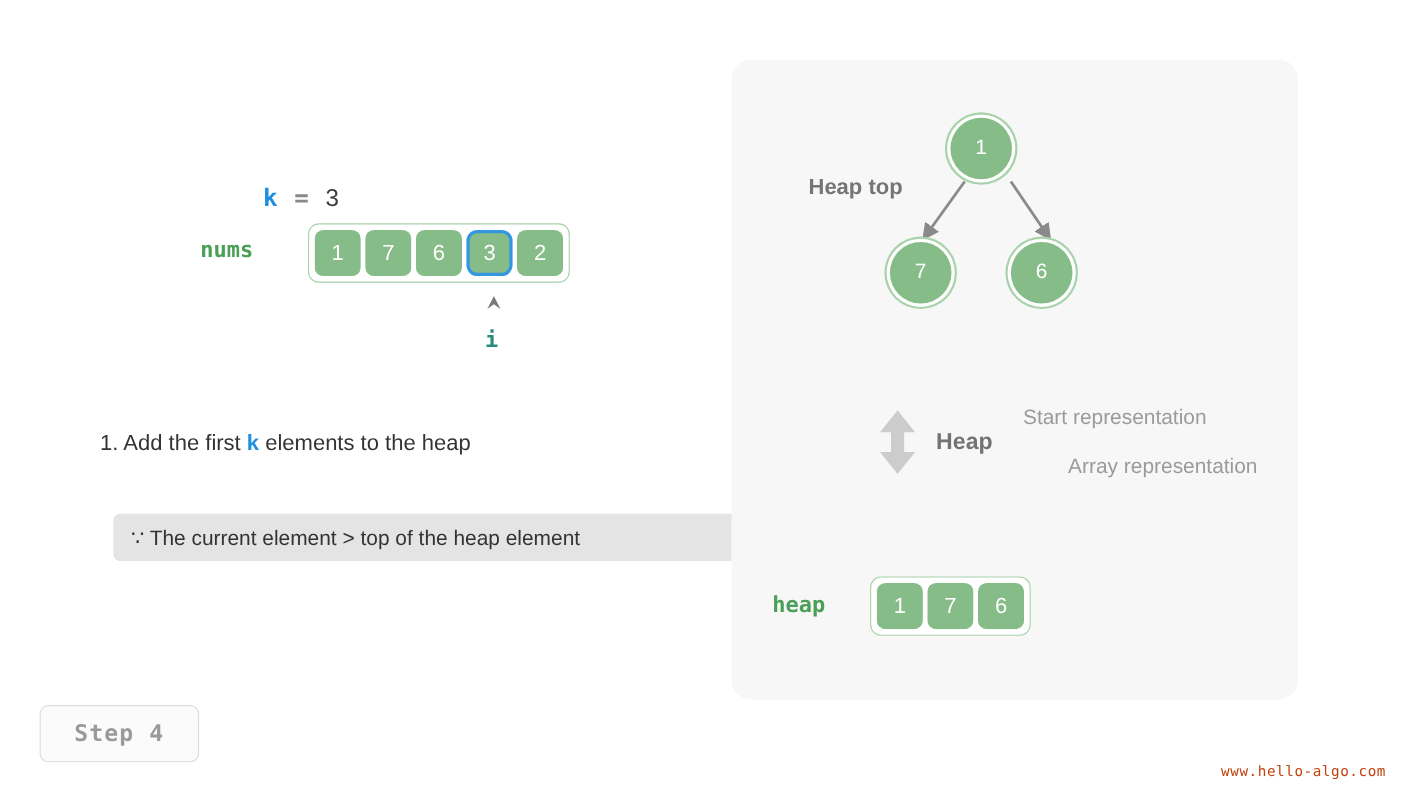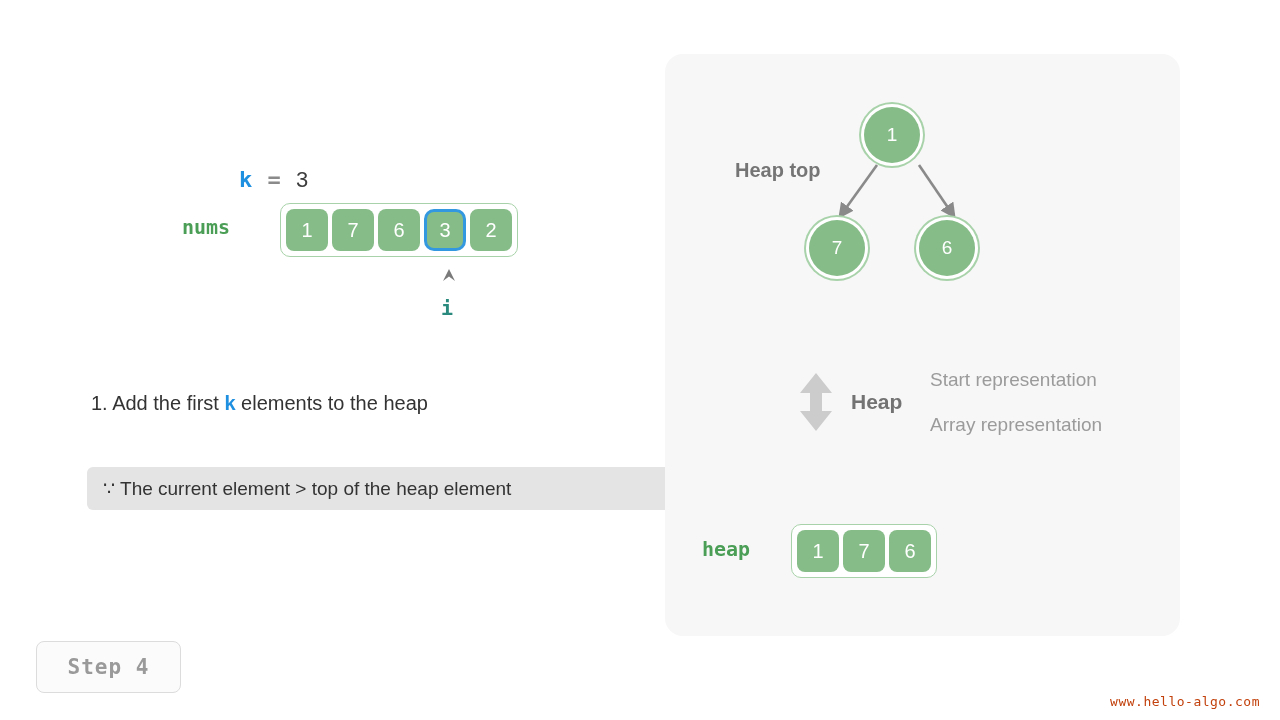--- a/index.html
+++ b/index.html
@@ -106,21 +106,21 @@
     white-space: nowrap;
   }
   .step-line.one { top: 372px; margin-top: 20px; }
   .step-line.two { top: 426px; }
   .step-line .var { color: #1f8fe0; font-weight: bold; }
   .step-line sup { font-size: 12px; vertical-align: super; }
   .paren { letter-spacing: 1px; }
 
   .reason-box {
     position: absolute;
-    left: 87px; top: 467px;
+    left: 103px; top: 467px;
     width: 608px;
     height: 43px;
     box-sizing: border-box;
     background: #e4e4e4;
     border-radius: 6px;
     display: flex;
     align-items: center;
     padding-left: 16px;
     font-size: 19px;
     color: #333333;
@@ -208,21 +208,21 @@
     font-weight: bold;
     color: #737373;
   }
   .legend-text {
     position: absolute;
     left: 930px;
     font-size: 19px;
     color: #9b9b9b;
   }
   .legend-text.t1 { top: 369px; }
-  .legend-text.t2 { top: 414px; }
+  .legend-text.t2 { top: 414px; margin-left: 41px; }
 
   .heap-label {
     position: absolute;
     left: 702px; top: 537px;
     font-family: "DejaVu Sans Mono", monospace;
     font-size: 20px;
     font-weight: bold;
     color: #4a9e56;
   }
 </style>

